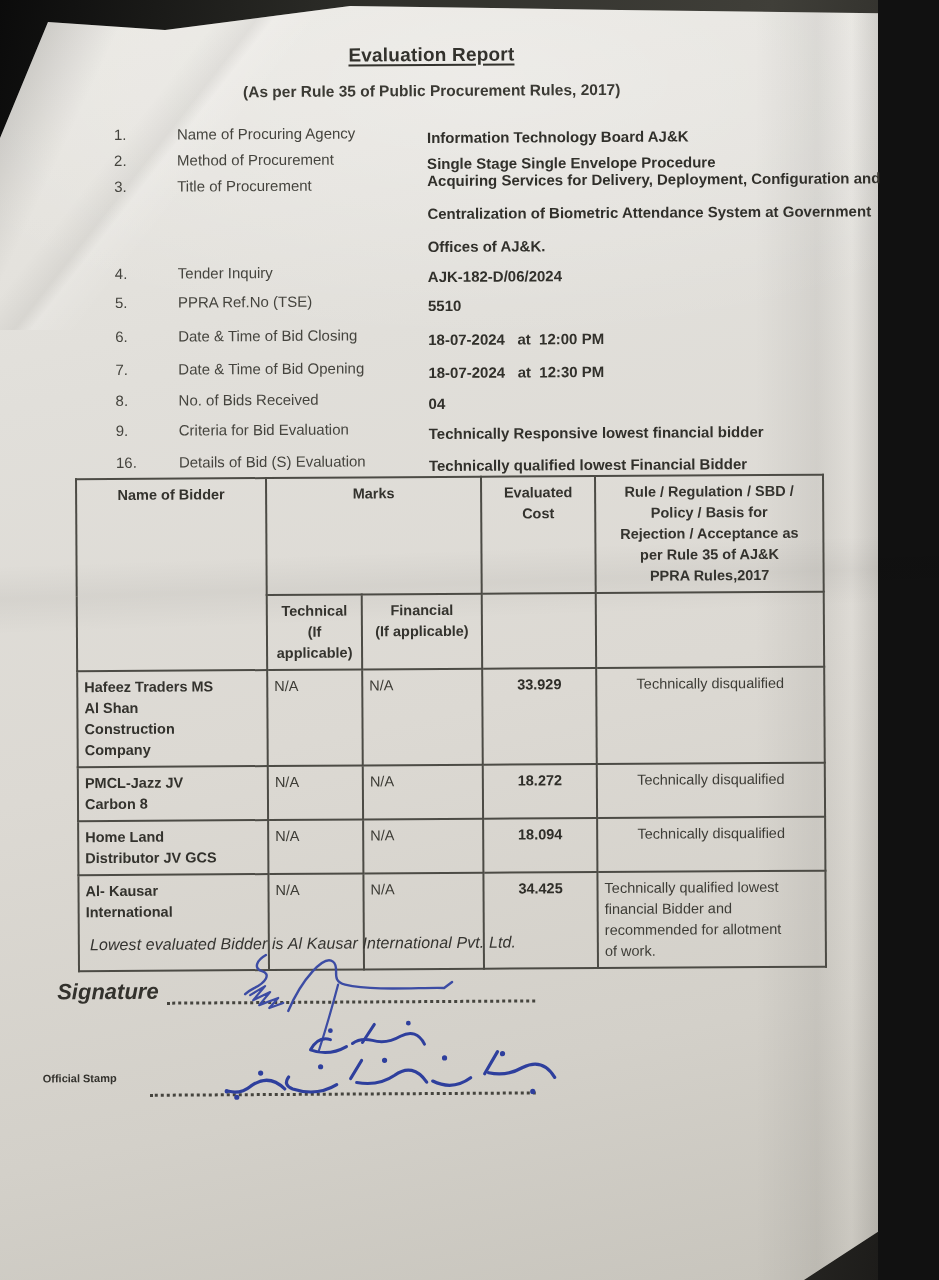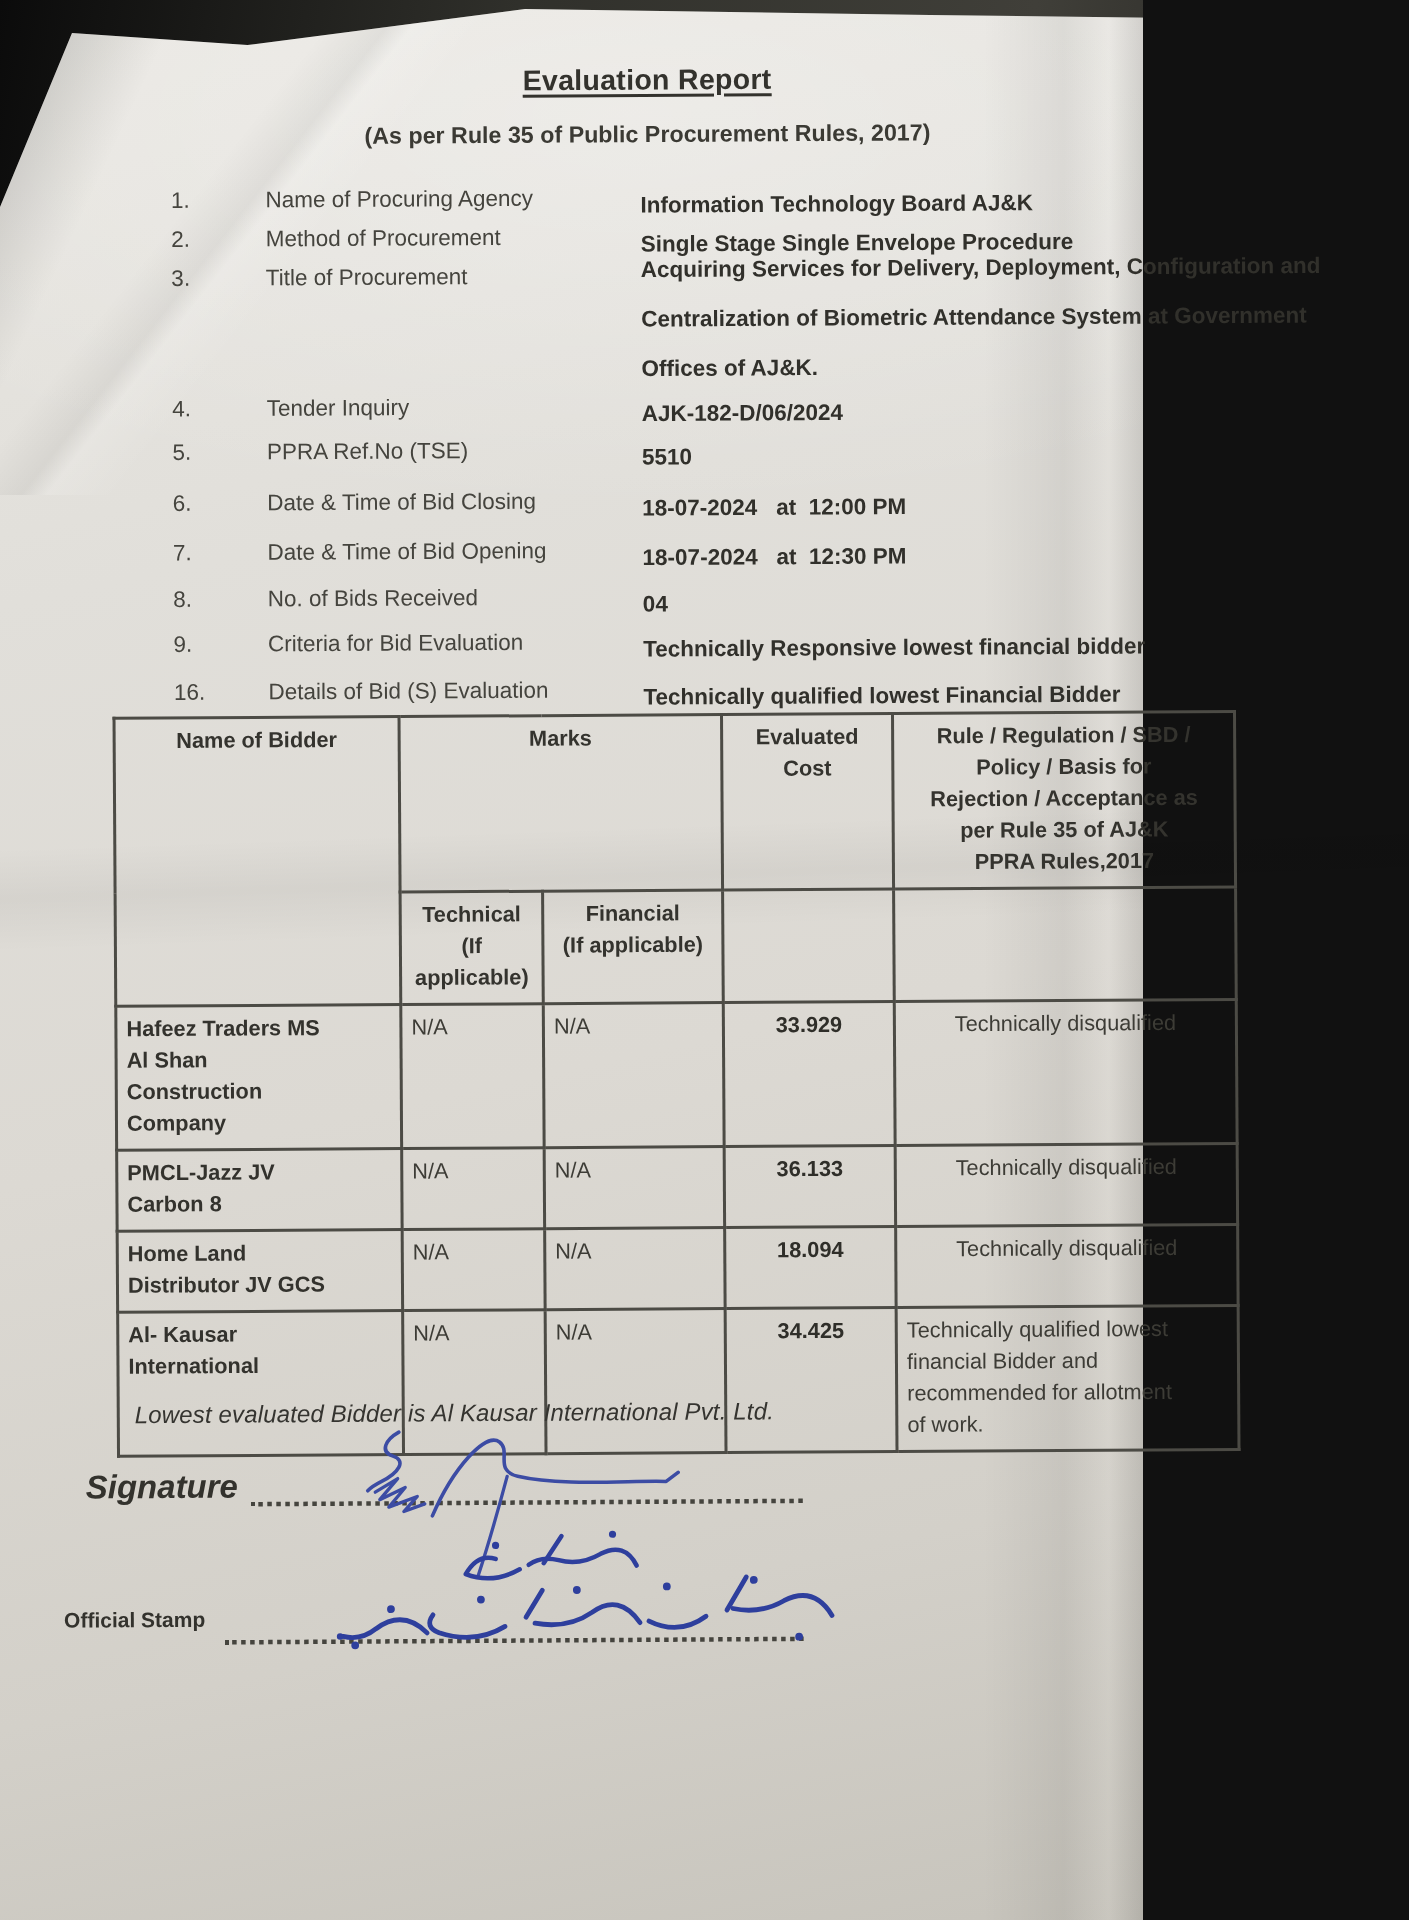--- a/index.html
+++ b/index.html
@@ -2,21 +2,21 @@
 <html><head>
 <meta charset="utf-8">
 <style>
   html,body{margin:0;padding:0;}
   body{
     width:939px;height:1280px;overflow:hidden;
     font-family:"Liberation Sans", sans-serif;
     background:#111;
   }
   .photo{
-    position:relative;width:762px;height:1280px;
+    position:relative;width:878px;height:1280px;
     background:linear-gradient(100deg,#0b0b0b 0%,#30302b 35%,#403f39 70%,#1d1c1a 100%);
   }
   .paper{
     position:absolute;inset:0;
     clip-path:polygon(0px 138px,48px 22px,165px 30px,350px 6px,620px 10px,939px 14px,939px 1192px,804px 1280px,0px 1280px);
     background:
       linear-gradient(115deg,rgba(0,0,0,0.22) 0px,rgba(0,0,0,0) 9%),
       linear-gradient(90deg,rgba(255,255,255,0) 86%,rgba(0,0,0,0.06) 93%,rgba(255,255,255,0.04) 97%,rgba(0,0,0,0.10) 100%),
       radial-gradient(ellipse 900px 380px at 55% 6%,rgba(255,255,255,0.28),rgba(255,255,255,0) 70%),
       linear-gradient(168deg,#e9e7e2 2%,#e1dfda 28%,#dcd9d3 55%,#d3d0c9 80%,#c7c4bc 100%);
@@ -66,21 +66,21 @@
   td.na-cell{text-align:left;color:#3d3c36;}
   td.cost-cell{text-align:center;font-weight:700;color:#2f2e29;}
   td.remark-cell{text-align:center;color:#3d3c36;}
   td.remark-cell.left{text-align:left;white-space:pre-line;}
   .note{
     position:absolute;left:88px;top:934px;font-size:16px;font-style:italic;
     color:#353430;letter-spacing:0.1px;
   }
   .sig-label{position:absolute;left:55px;top:977px;font-size:22px;font-weight:700;font-style:italic;color:#33322d;}
   .sig-dots{position:absolute;left:165px;top:980px;width:368px;height:20px;border-bottom:3px dotted #45443e;}
-  .stamp-label{position:absolute;left:40px;top:1070px;font-size:14px;font-weight:700;color:#33322d;}
+  .stamp-label{position:absolute;left:40px;top:1070px;font-size:11px;font-weight:700;color:#33322d;}
   .stamp-dots{position:absolute;left:147px;top:1072px;width:386px;height:20px;border-bottom:3px dotted #45443e;}
   .sig-svg{position:absolute;left:240px;top:938px;z-index:3;}
   .stamp-svg{position:absolute;left:200px;top:1016px;z-index:3;}
   .ink{stroke:#3c4ca4;fill:none;stroke-linecap:round;stroke-linejoin:round;}
   .ink2{stroke:#2e3f9d;fill:none;stroke-linecap:round;stroke-linejoin:round;}
   .inkdot{fill:#2e3f9d;stroke:none;}
 </style>
 </head>
 <body>
 
@@ -186,21 +186,21 @@
           <td class="na-cell">N/A</td>
           <td class="na-cell">N/A</td>
           <td class="cost-cell">33.929</td>
           <td class="remark-cell">Technically disqualified</td>
         </tr>
         <tr style="height:50px">
           <td class="name-cell">PMCL-Jazz JV
 Carbon 8</td>
           <td class="na-cell">N/A</td>
           <td class="na-cell">N/A</td>
-          <td class="cost-cell">36.133</td>
+          <td class="cost-cell">18.272</td>
           <td class="remark-cell">Technically disqualified</td>
         </tr>
         <tr style="height:44px">
           <td class="name-cell">Home Land
 Distributor JV GCS</td>
           <td class="na-cell">N/A</td>
           <td class="na-cell">N/A</td>
           <td class="cost-cell">18.094</td>
           <td class="remark-cell">Technically disqualified</td>
         </tr>

